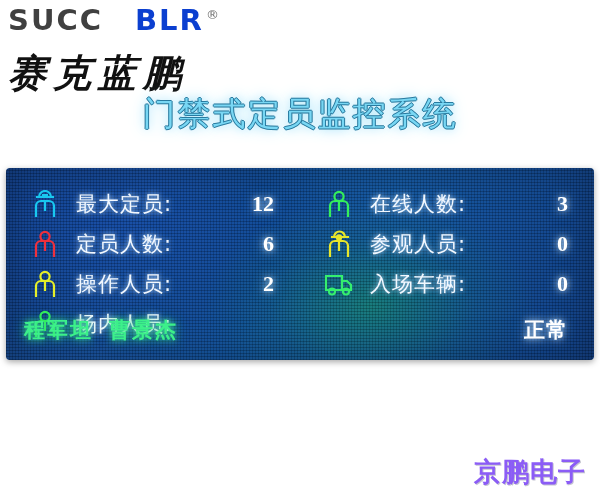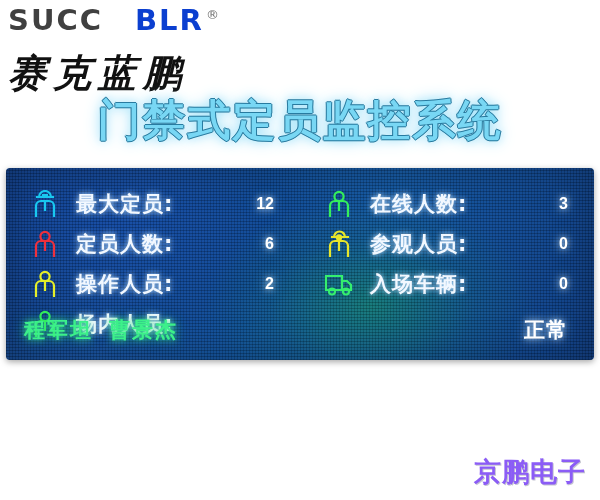--- a/index.html
+++ b/index.html
@@ -56,22 +56,22 @@
   }
 
   
   .page-title {
     position: absolute;
     left: 0;
     top: 92px;
     width: 600px;
     text-align: center;
     font-family: "DejaVu Sans", "Liberation Sans", sans-serif;
-    font-weight: bold;
-    font-size: 43px;
+    font-weight: normal;
+    font-size: 33px;
     letter-spacing: 2px;
     color: #78d7f4;
     text-shadow:
        0 0 1px #1d5f7e,
        1px 0 0 #2b7fa5,
       -1px 0 0 #2b7fa5,
        0 1px 0 #2b7fa5,
        0 -1px 0 #2b7fa5,
        0 0 9px #a8e6fb,
        0 0 16px #8fd9f5;
@@ -127,32 +127,32 @@
     width: 34px;
     min-width: 34px;
     margin-left: 22px;
     display: flex;
     align-items: center;
     justify-content: center;
   }
   .led-icon svg { display: block; }
   .led-label {
     font-family: "DejaVu Sans", "Liberation Sans", sans-serif;
-    font-weight: bold;
+    font-weight: normal;
     font-size: 21px;
     color: #f2f8ff;
     letter-spacing: 1px;
     white-space: nowrap;
     margin-left: 14px;
     text-shadow: 0 0 5px rgba(190,225,255,0.85), 0 0 10px rgba(140,200,255,0.45);
   }
   .led-value {
-    font-family: Liberation Sans, sans-serif;
-    font-weight: bold;
-    font-size: 16px;
+    font-family: Liberation Serif, serif;
+    font-weight: bold;
+    font-size: 22px;
     color: #ffffff;
     margin-left: auto;
     margin-right: 26px;
     white-space: nowrap;
     text-shadow: 0 0 6px rgba(200,230,255,0.9), 0 0 13px rgba(150,205,255,0.55);
   }
   
   .led-bottom {
     position: absolute;
     z-index: 3;

